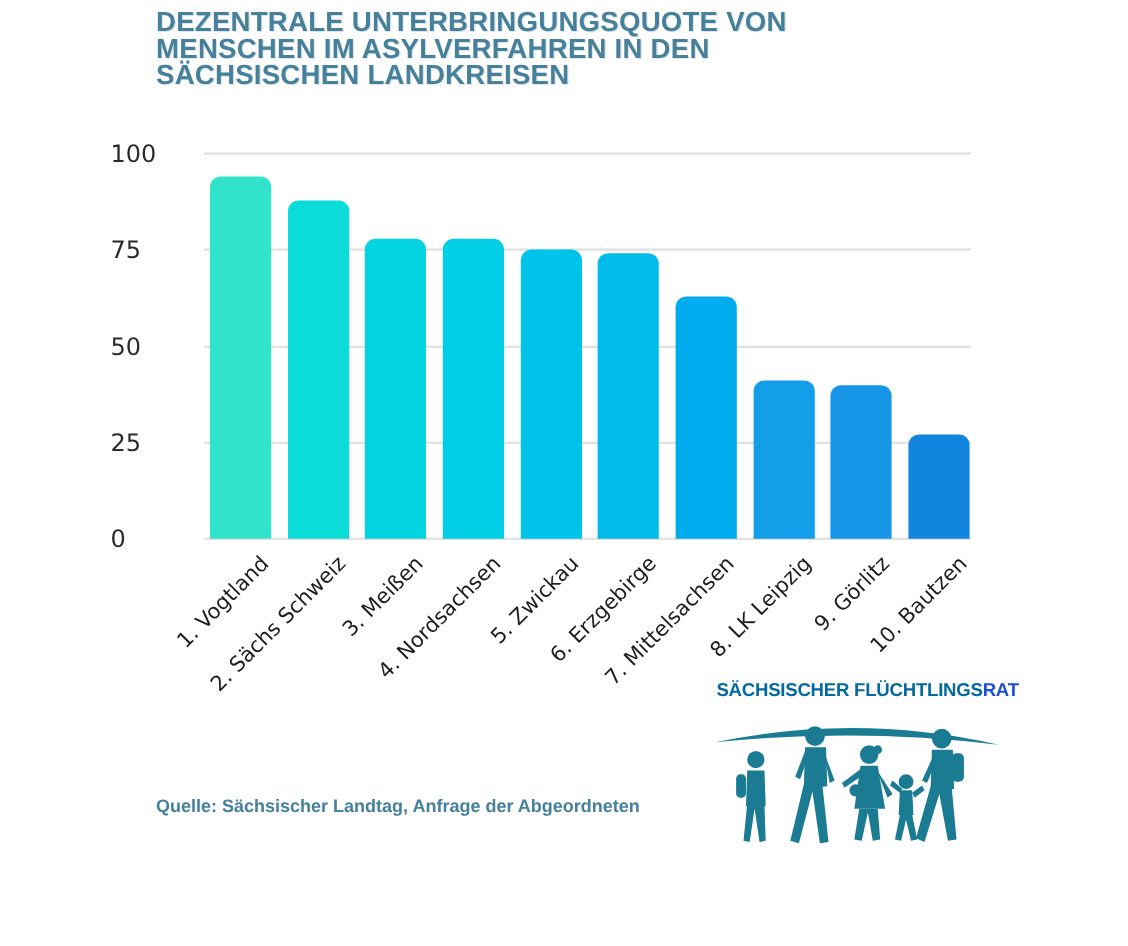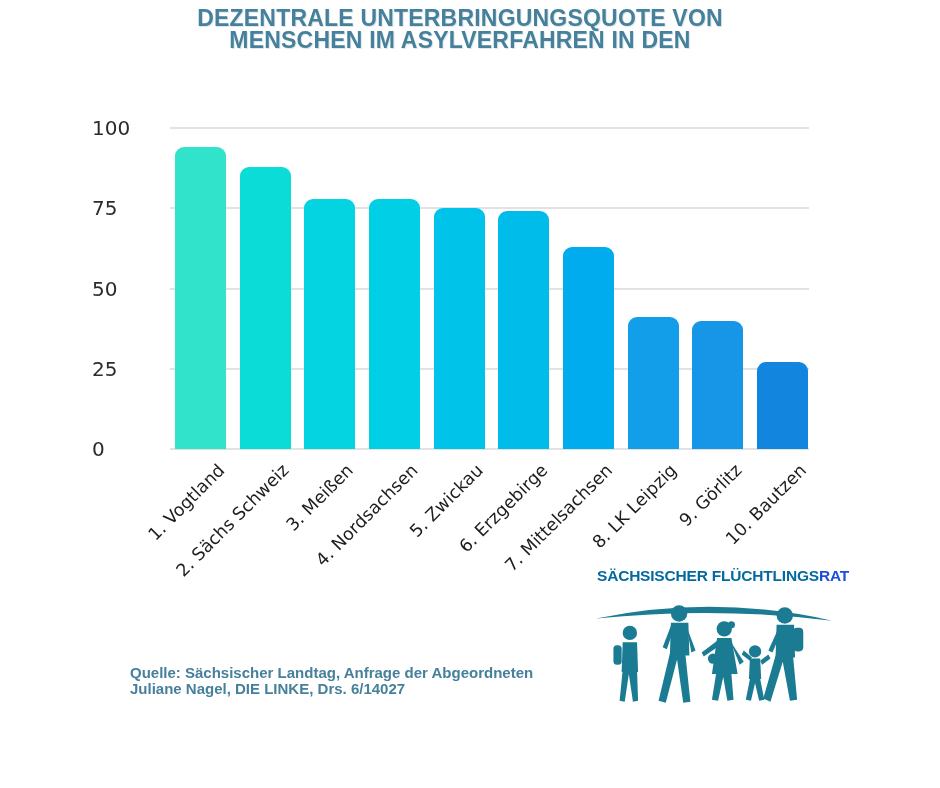--- a/index.html
+++ b/index.html
@@ -4,21 +4,21 @@
 <style>
   html,body{margin:0;padding:0;background:#ffffff;}
   #canvas{
     position:relative;width:940px;height:788px;background:#ffffff;overflow:hidden;
     font-family:"Liberation Sans",sans-serif;
   }
   
   .chart-title{
     position:absolute;left:130px;top:7px;width:660px;
     font-weight:700;font-size:23px;line-height:22px;letter-spacing:0.2px;
-    color:#46809b;text-shadow:1px 1px 0 rgba(120,160,178,0.25);text-align:center;
+    color:#46809b;text-shadow:1px 1px 0 rgba(120,160,178,0.25);
   }
   
   .plot{position:absolute;left:170px;top:128px;width:639px;height:321px;}
   .gridline{position:absolute;left:0;width:100%;height:2px;background:#e2e2e2;}
   .ylabels{position:absolute;left:92px;top:128px;width:66px;height:321px;}
   .ytick{
     position:absolute;right:0;width:66px;text-align:left;
     font-family:"DejaVu Sans",sans-serif;font-size:20px;color:#2b2b2b;line-height:24px;
   }
   .bars{
@@ -50,20 +50,21 @@
   }
 </style>
 </head>
 <body>
 
 <div id="canvas">
 
   <div class="chart-title">
     <div>DEZENTRALE UNTERBRINGUNGSQUOTE VON</div>
     <div>MENSCHEN IM ASYLVERFAHREN IN DEN</div>
+    <div>SÄCHSISCHEN LANDKREISEN</div>
   </div>
 
   <div class="plot" id="plot">
       <div class="gridline" style="background: rgb(226, 226, 226); top: 320px;"></div>
       <div class="gridline" style="background: rgb(226, 226, 226); top: 239.75px;"></div>
       <div class="gridline" style="background: rgb(226, 226, 226); top: 159.5px;"></div>
       <div class="gridline" style="background: rgb(226, 226, 226); top: 79.25px;"></div>
       <div class="gridline" style="background: rgb(226, 226, 226); top: -1px;"></div>
     </div>
   <div class="ylabels" id="ylabels">
@@ -165,16 +166,15 @@
         <path d="M181,28 L198,28 L199,60 L180,60 Z"></path>
         <rect x="197" y="31" width="10" height="23" rx="4"></rect>
         <path d="M183,31 L173,53 L177,55 L186,34 Z"></path>
         <path d="M180,58 L168,100 L175,103 L187,64 L194,102 L201,101 L197,58 Z"></path>
       </g>
     </g>
   </svg>
 
   <div class="source-note">
     <div>Quelle: Sächsischer Landtag, Anfrage der Abgeordneten</div>
-    <div>Juliane Nagel, DIE LINKE, Drs. 6/14027</div>
   </div>
 
 </div>
 
 </body></html>

